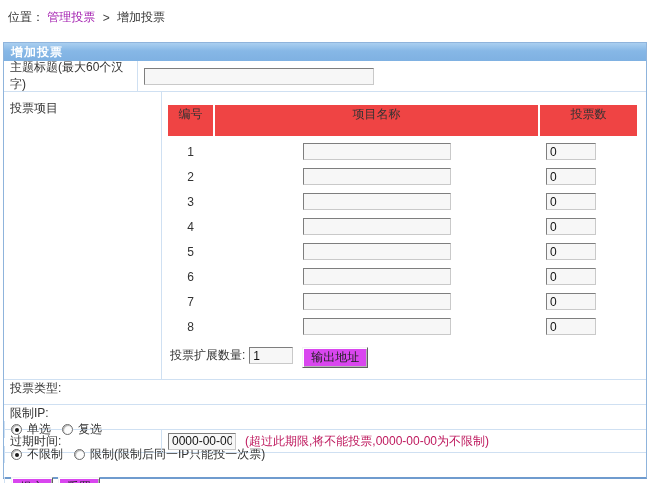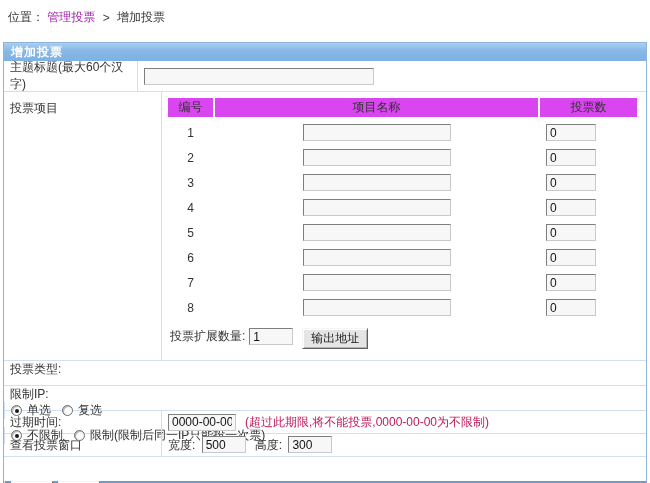--- a/index.html
+++ b/index.html
@@ -41,35 +41,35 @@
     border:1px solid; border-color:#7e7e7e #c9c9c9 #c9c9c9 #7e7e7e;
     font-family:"Liberation Sans","DejaVu Sans",sans-serif; font-size:12px;
     outline:none;
   }
   .topic-input { width:230px; }
 
   
   .vote-table { margin:6px 9px 0 0; }
   .vt-head, .vt-row { display:grid; grid-template-columns:45px 1fr 97px; column-gap:2px; }
   .vt-head > div {
-    background:#d946ef; height:19px; line-height:19px; text-align:center; color:#333;
+    background:#ef4444; height:31px; line-height:19px; text-align:center; color:#333;margin-top:7px;
   }
   .vt-row { height:25px; align-items:center; margin-top:0; }
   .vt-head { margin-bottom:3px; }
   .vt-no { text-align:center; }
   .vt-name { text-align:center; }
   .vt-name .tin { width:148px; }
   .vt-votes .tin { width:50px; margin-left:6px; }
   .vt-ext { margin:8px 0 0 2px; display:flex; align-items:flex-start; height:22px; }
   .vt-ext .tin { width:44px; margin-left:4px; }
 
   
   .btn {
     height:21px; padding:1px 8px 2px; margin:0; cursor:pointer;
-    background:#e5e5e5; color:#222;
+    background:#d946ef; color:#222;
     border:1px solid; border-color:#f4f4f4 #5f5f5f #5f5f5f #f4f4f4;
     box-shadow:inset 1px 1px 0 #ffffff, inset -1px -1px 0 #b5b5b5;
     font-family:"Liberation Sans","DejaVu Sans",sans-serif; font-size:12px;
   }
   .ext-btn { margin-left:9px; }
   .row-actions .btn + .btn { margin-left:5px; }
 
   
   .radio {
     width:11px; height:11px; flex:none; display:inline-block; position:relative;
@@ -188,33 +188,20 @@
   </div>
 
   <div class="frow row-expire">
     <div class="flabel">过期时间:</div>
     <div class="fcontent">
       <input class="tin expire-input" type="text" value="0000-00-00" style="">
       <span class="note">(超过此期限,将不能投票,0000-00-00为不限制)</span>
     </div>
   </div>
 
-  <div class="frow row-window">
-    <div class="flabel">查看投票窗口</div>
-    <div class="fcontent">
-      <span class="win-group">
-        <span class="inline-label">宽度:</span>
-        <input class="tin win-input" type="text" value="500" style="">
-      </span>
-      <span class="win-group">
-        <span class="inline-label">高度:</span>
-        <input class="tin win-input" type="text" value="300" style="">
-      </span>
-    </div>
-  </div>
 
   <div class="frow row-actions">
     <div class="flabel"></div>
     <div class="fcontent">
       <button class="btn">提交</button>
       <button class="btn">重置</button>
     </div>
   </div>
 </div>
 

